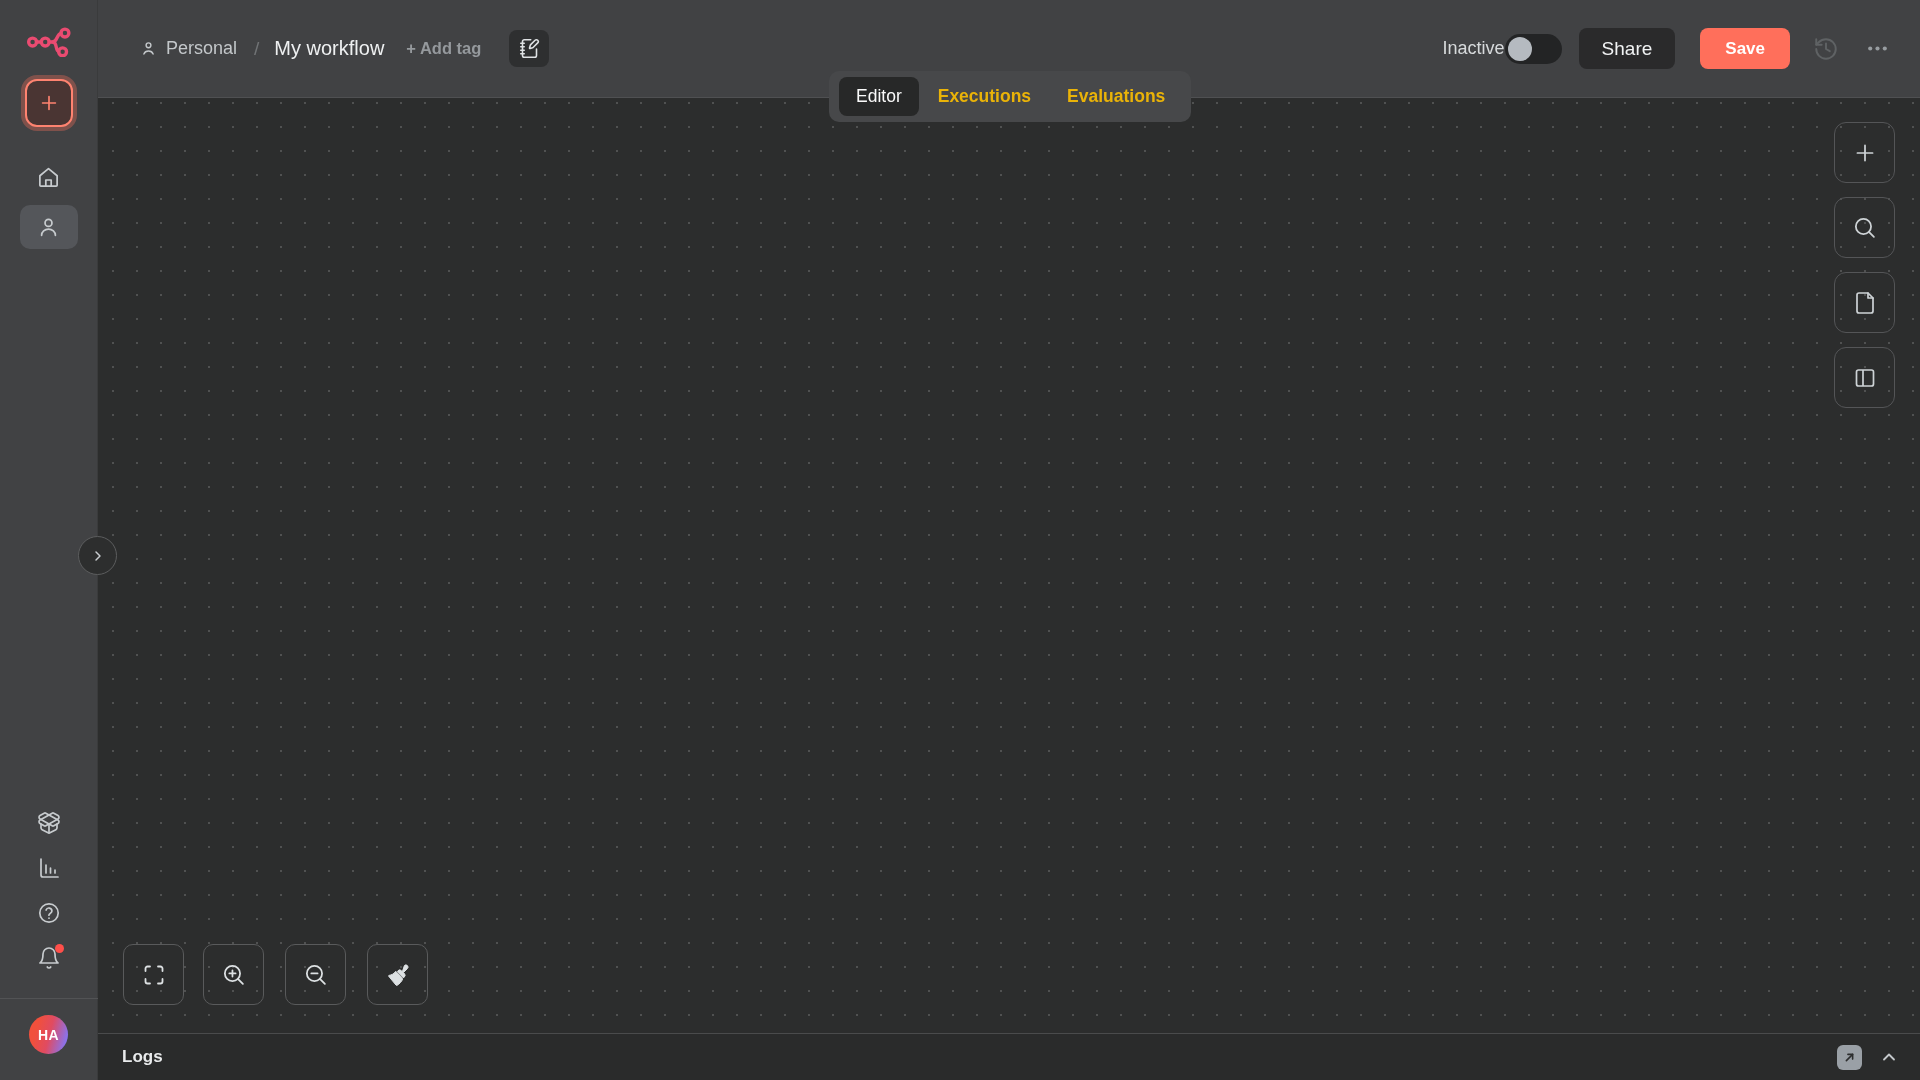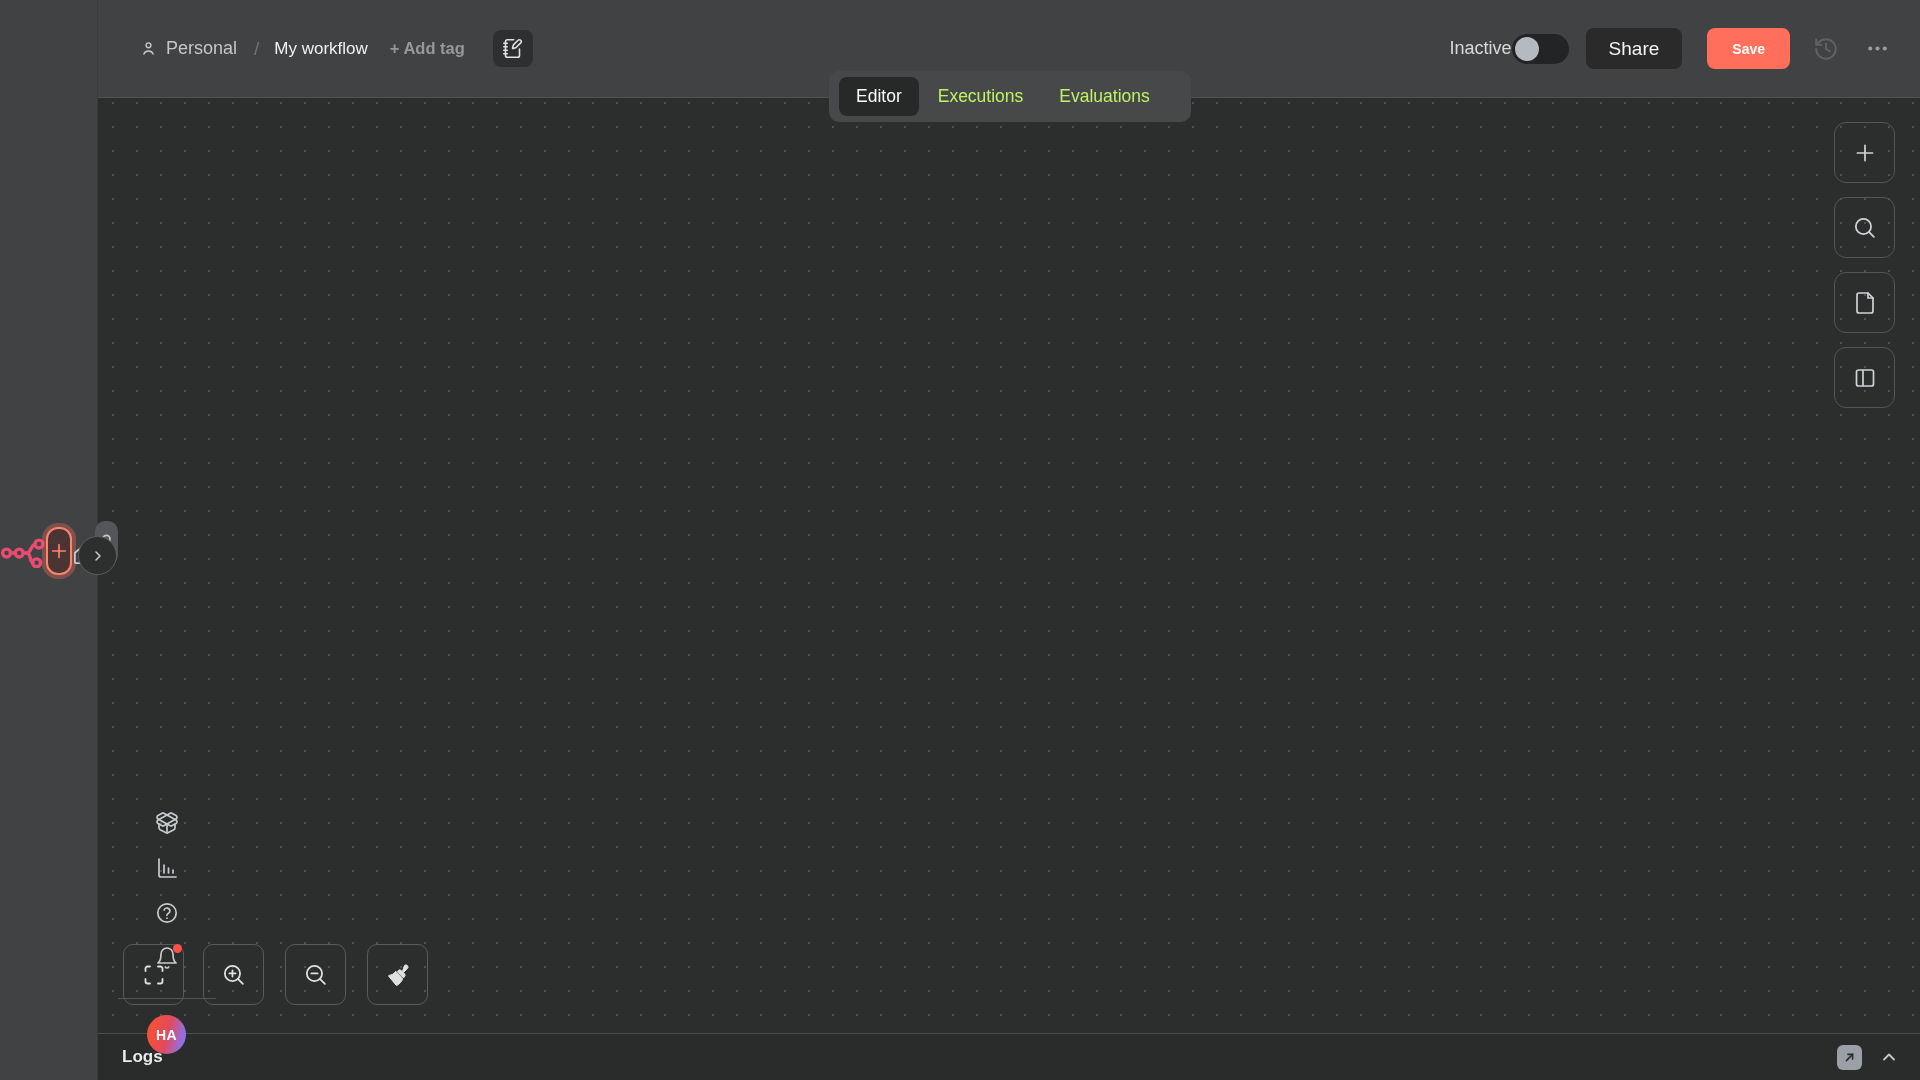--- a/index.html
+++ b/index.html
@@ -2,21 +2,21 @@
 <html><head>
 <meta charset="utf-8">
 <style>
   * { margin:0; padding:0; box-sizing:border-box; }
   html,body { background:#212223; }
   body { font-family:"Liberation Sans","DejaVu Sans",sans-serif; }
   #app { position:relative; width:1920px; height:1080px; overflow:hidden; background:#414244; }
 
   
   #sidebar { position:absolute; left:0; top:0; width:98px; height:1080px;
-    background:#414244; border-right:1px solid #3a3b3c; display:flex; flex-direction:row;
+    background:#414244; border-right:1px solid #3a3b3c; display:flex; flex-direction:column;
     align-items:center; z-index:20; }
   .logo { margin-top:26px; width:50px; height:32px; display:flex; align-items:center; justify-content:center; cursor:pointer; }
   .add-wf { margin-top:21px; width:48px; height:48px; border-radius:12px; background:#4a3533;
     border:2px solid #ff8370; box-shadow:0 0 0 4px rgba(255,111,92,.33); color:#ff8370;
     display:flex; align-items:center; justify-content:center; cursor:pointer; }
   .nav-btn { width:58px; height:44px; border:none; background:transparent; border-radius:10px;
     color:#c7cbce; display:flex; align-items:center; justify-content:center; cursor:pointer; }
   .nav-btn.home { margin-top:28px; }
   .nav-btn.active { background:#54565a; margin-top:6px; }
   .sb-bottom { margin-top:auto; display:flex; flex-direction:column; align-items:center; width:100%; }
@@ -27,43 +27,43 @@
   .avatar { margin:16px 0 26px; width:39px; height:39px; border-radius:50%;
     background:linear-gradient(105deg,#f1503c 22%,#e04b61 52%,#8c72ea 88%);
     color:#fff; font-size:14px; font-weight:700; letter-spacing:.3px;
     display:flex; align-items:center; justify-content:center; cursor:pointer; }
 
   
   #header { position:absolute; left:98px; top:0; width:1822px; height:97px; background:#414244; z-index:10; }
   .crumbs { position:absolute; left:42px; top:0; height:97px; display:flex; align-items:center; }
   .crumb-proj { display:flex; align-items:center; gap:9px; color:#c3c7ca; font-size:18px; cursor:pointer;text-align:center; }
   .crumb-sep { color:#717476; font-size:19px; margin:0 15px 0 17px; }
-  .wf-title { color:#eef0f1; font-size:17px; cursor:text; }
+  .wf-title { color:#eef0f1; font-size:20px; cursor:text; }
   .add-tag { margin-left:22px; background:none; border:none; color:#95999d; font-size:16.5px;
     font-weight:600; cursor:pointer; }
   .notes-btn { margin-left:28px; width:40px; height:37px; border:none; border-radius:8px;
     background:#2e2f30; color:#dfe2e4; display:flex; align-items:center; justify-content:center; cursor:pointer; }
   .hdr-right { position:absolute; right:30px; top:0; height:97px; display:flex; align-items:center; }
   .status-label { color:#d7dadc; font-size:18px; }
   .toggle { width:57px; height:30px; border-radius:15px; background:#232425; position:relative; cursor:pointer; }
   .toggle .knob { position:absolute; left:3px; top:3px; width:24px; height:24px; border-radius:50%;
     background:#b5bac0; }
   .btn-share { margin-left:17px; height:41px; padding:0 23px; border:none; border-radius:8px;
     background:#2a2a2b; color:#f1f3f4; font-size:19px; font-weight:500; cursor:pointer; }
   .btn-save { margin-left:25px; height:41px; padding:0 25px; border:none; border-radius:8px;
-    background:#ff6f5b; color:#fff; font-size:14px; font-weight:600; cursor:pointer; }
+    background:#ff6f5b; color:#fff; font-size:17px; font-weight:600; cursor:pointer; }
   .hdr-icon { background:none; border:none; display:flex; align-items:center; justify-content:center; cursor:pointer; }
   .icon-history { margin-left:23px; color:#5f6264; }
   .icon-more { margin-left:26px; color:#989da1; }
 
   
   #tabbar { position:absolute; left:829px; top:71px; height:51px; width:362px; z-index:15;
     background:#47484a; border-radius:10px; display:flex; align-items:center; padding:0 10px; gap:2px; }
-  .tab { border:none; background:transparent; color:#bef264; font-size:17.5px; padding:9px 17px;
-    border-radius:8px; cursor:pointer; white-space:nowrap; }
+  .tab { border:none; background:transparent; color:#eab308; font-size:17.5px; padding:9px 17px;
+    border-radius:8px; cursor:pointer; white-space:nowrap;font-weight:bold; }
   .tab.active { background:#272828; color:#fafafa; font-weight:500; }
 
   
   #canvas { position:absolute; left:98px; top:97px; width:1822px; height:936px;
     background-color:#2c2d2d; border-top:1px solid #4f5052;
     background-image:radial-gradient(circle,#505151 1.3px,transparent 1.5px);
     background-size:24px 24px; background-position:3px 17px; cursor:grab; }
 
   .collapse-btn { position:absolute; left:78px; top:536px; width:39px; height:39px; border-radius:50%;
     background:#2d2e2e; border:1px solid #5c5d5e; color:#c9cdd0; z-index:25;

